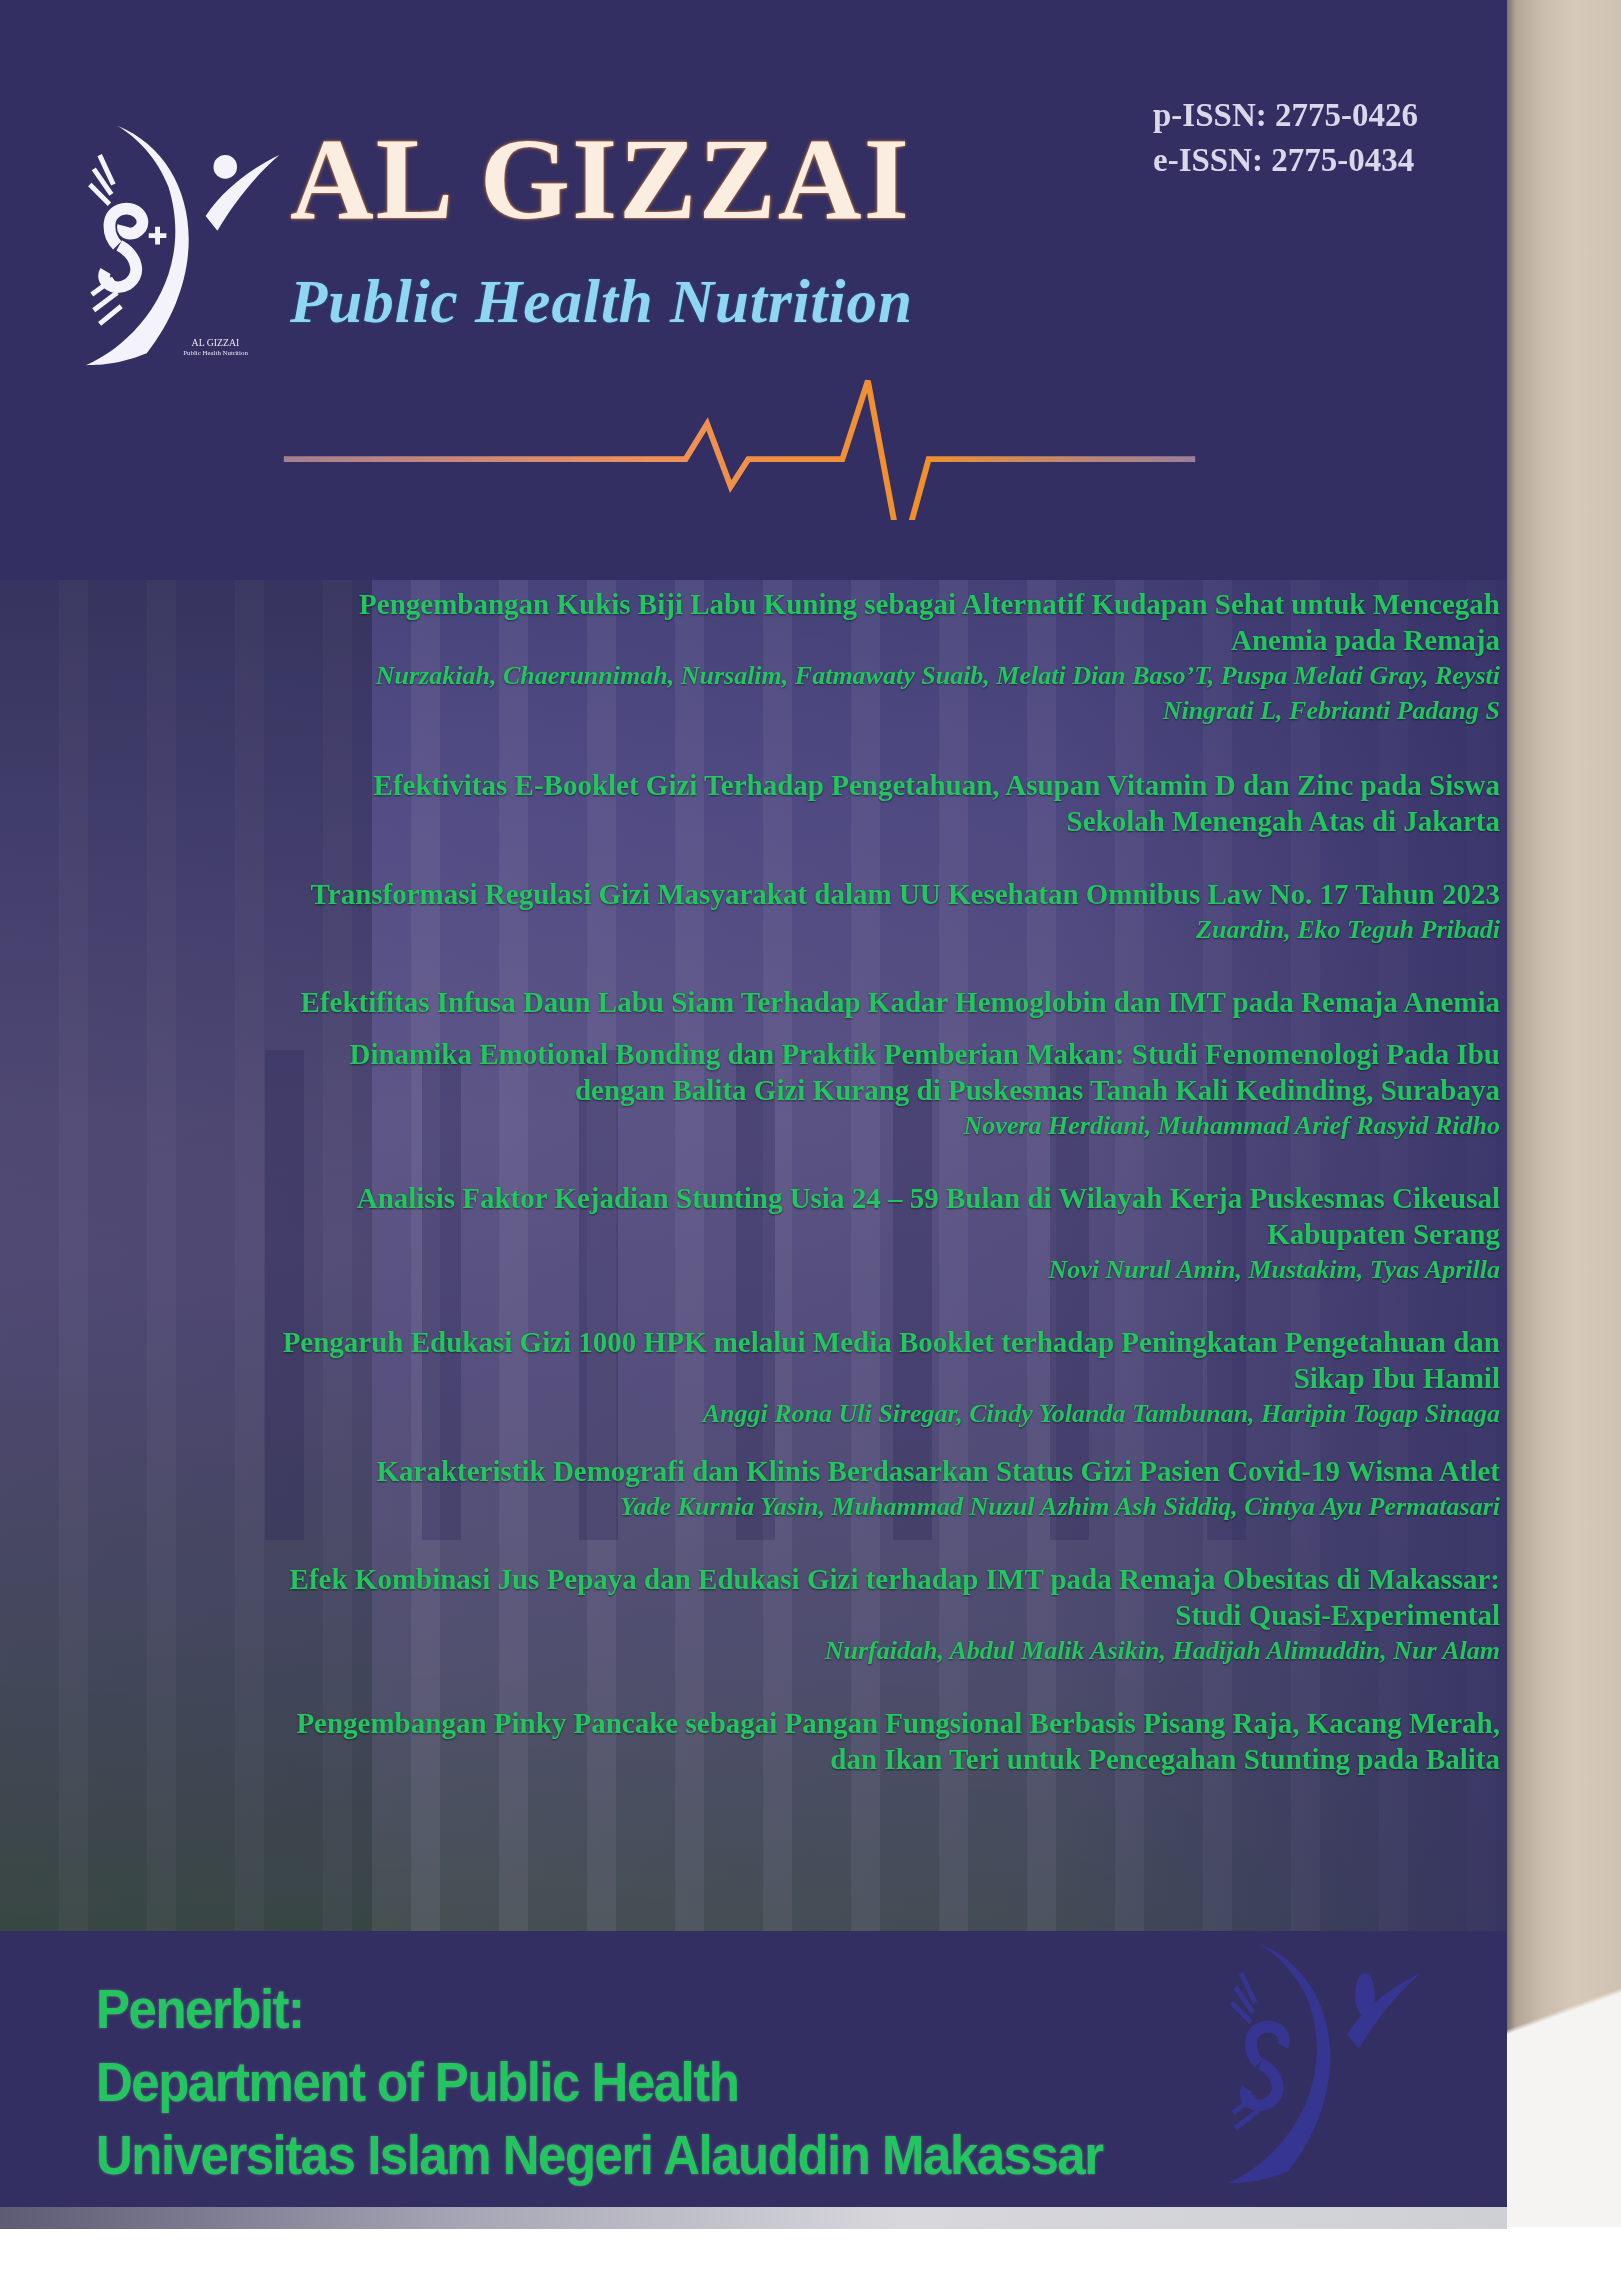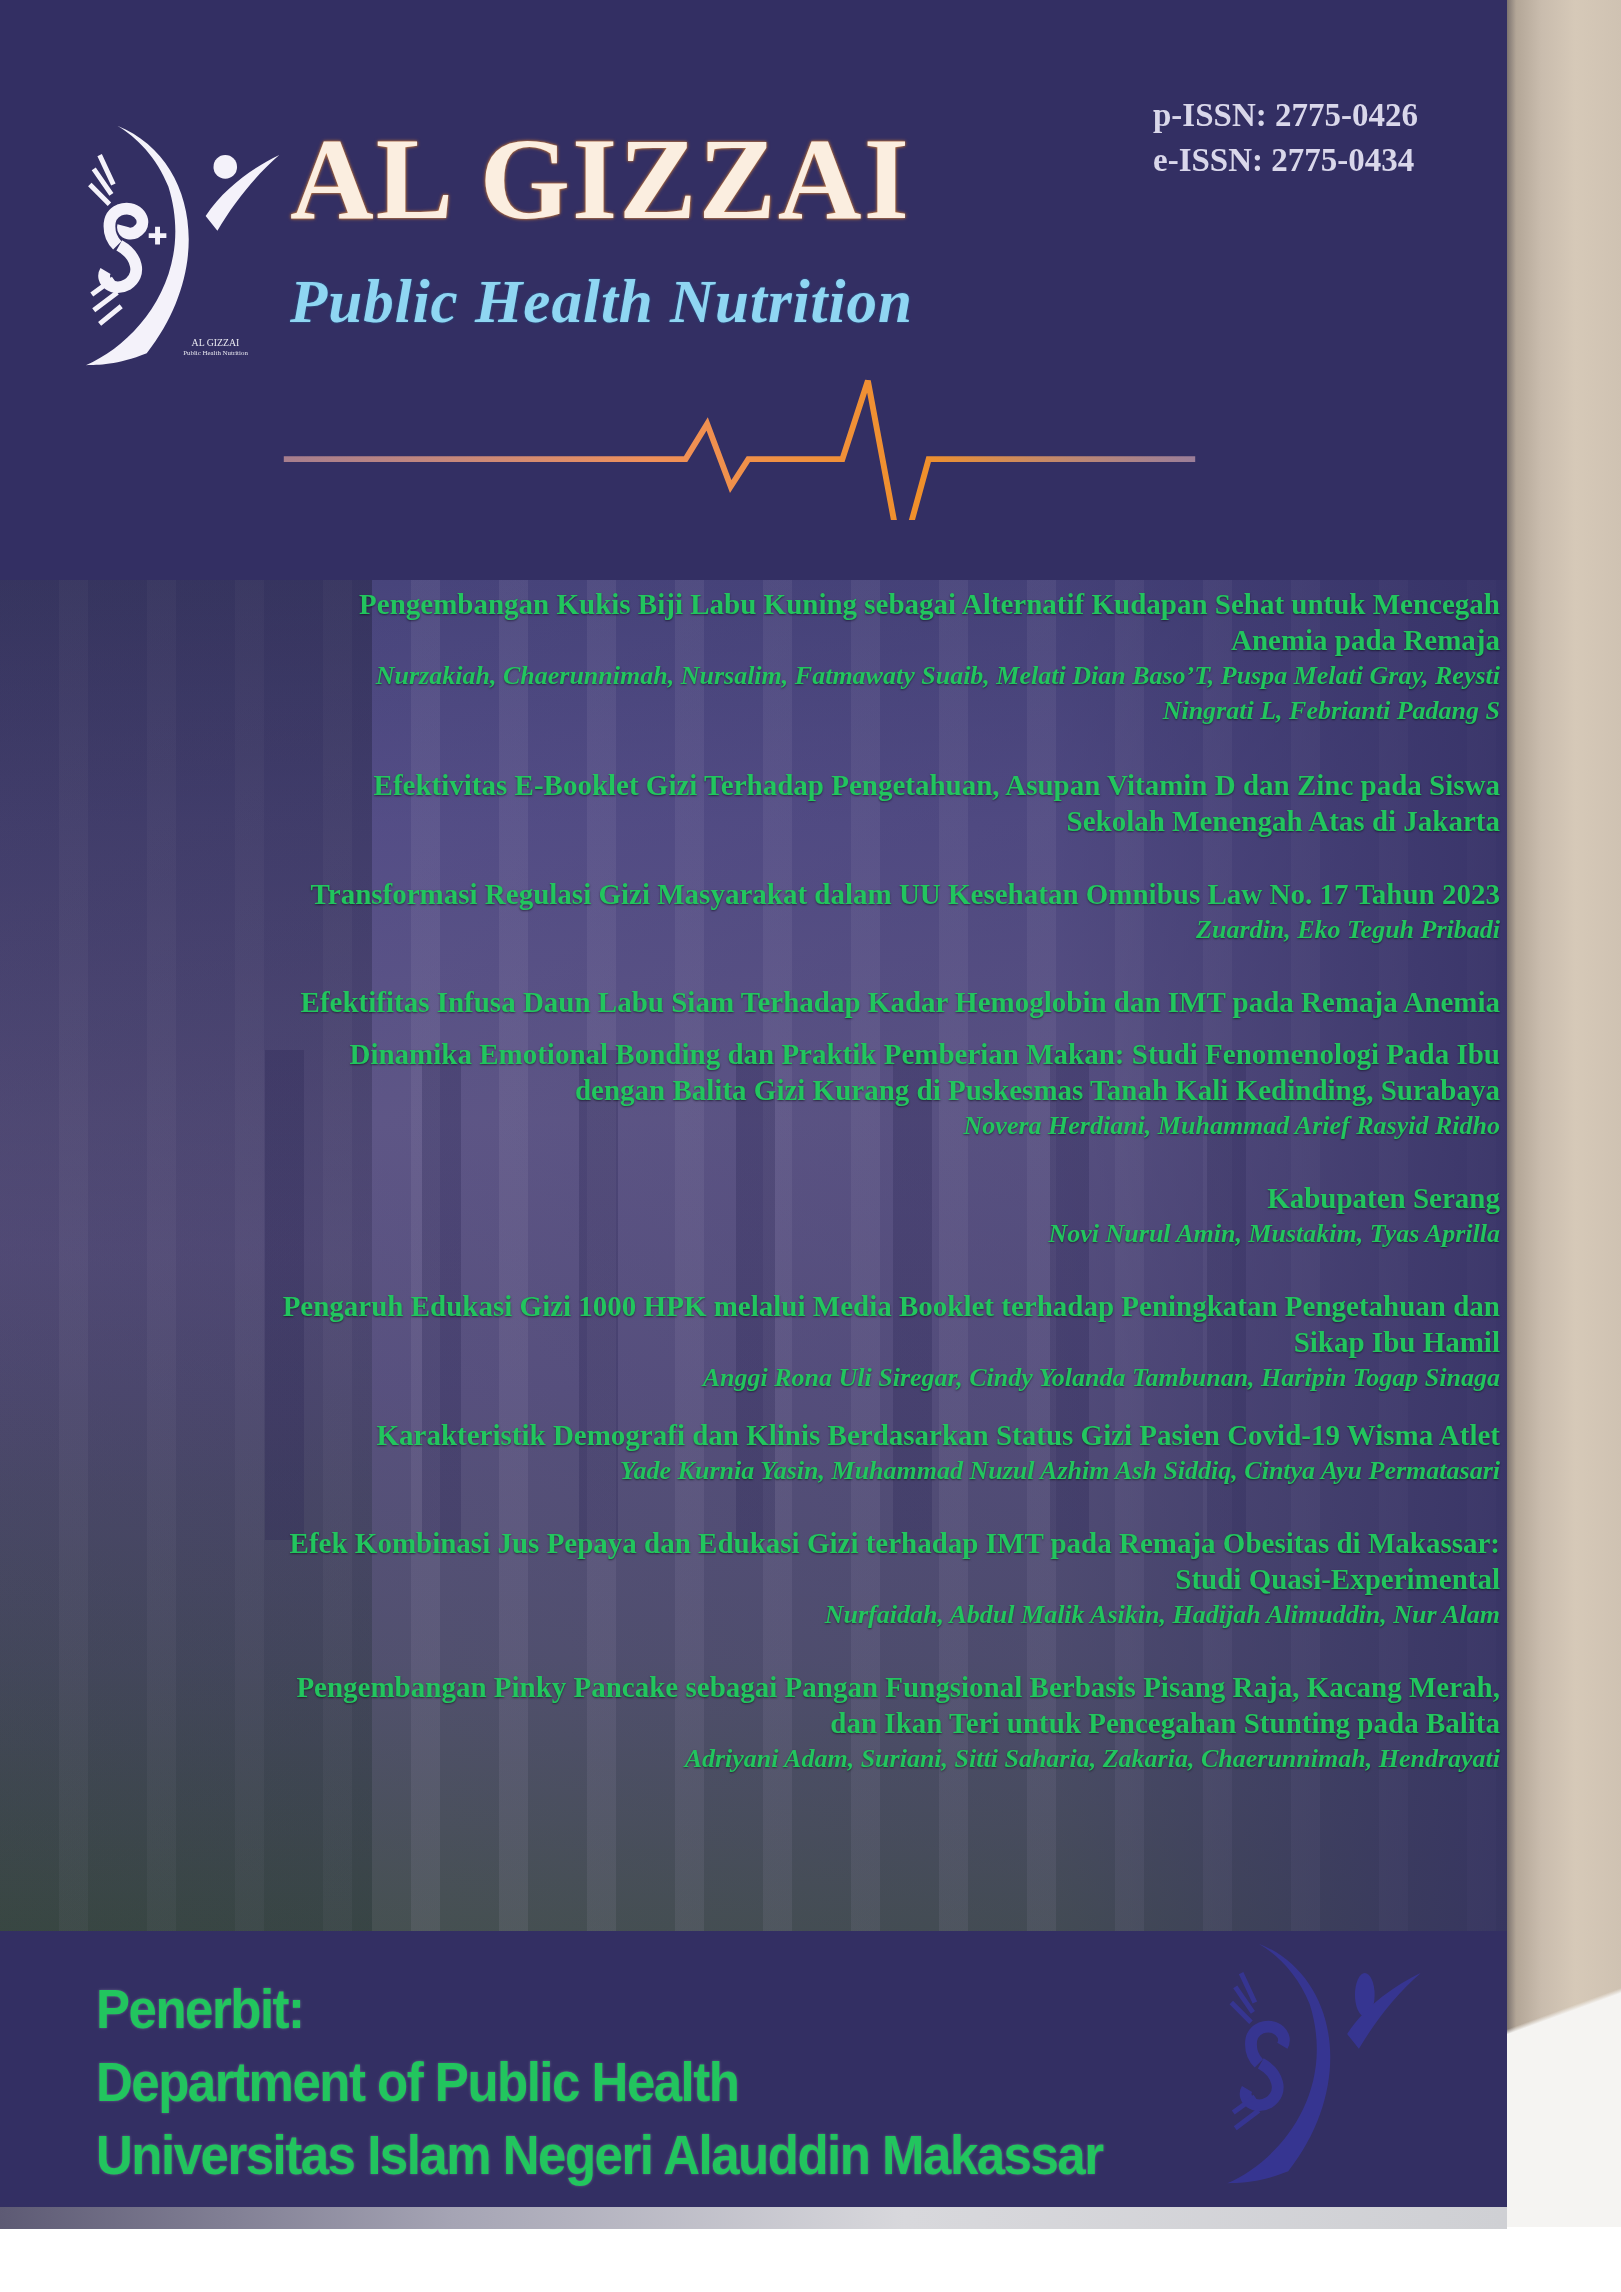--- a/index.html
+++ b/index.html
@@ -162,41 +162,41 @@
     </div>
     <div class="article" style="margin-top:37px;">
       <span class="article-title">Efektifitas Infusa Daun Labu Siam Terhadap Kadar Hemoglobin dan IMT pada Remaja Anemia</span>
     </div>
     <div class="article" style="margin-top:15.7px;">
       <span class="article-title">Dinamika Emotional Bonding dan Praktik Pemberian Makan: Studi Fenomenologi Pada Ibu</span>
       <span class="article-title">dengan Balita Gizi Kurang di Puskesmas Tanah Kali Kedinding, Surabaya</span>
       <span class="article-authors">Novera Herdiani, Muhammad Arief Rasyid Ridho</span>
     </div>
     <div class="article" style="margin-top:37px;">
+      <span class="article-title">Analisis Faktor Kejadian Stunting Usia 24 – 59 Bulan di Wilayah Kerja Puskesmas Cikeusal</span>
       <span class="article-title">Kabupaten Serang</span>
       <span class="article-authors">Novi Nurul Amin, Mustakim, Tyas Aprilla</span>
     </div>
     <div class="article" style="margin-top:37px;">
       <span class="article-title">Pengaruh Edukasi Gizi 1000 HPK melalui Media Booklet terhadap Peningkatan Pengetahuan dan</span>
       <span class="article-title">Sikap Ibu Hamil</span>
       <span class="article-authors">Anggi Rona Uli Siregar, Cindy Yolanda Tambunan, Haripin Togap Sinaga</span>
     </div>
     <div class="article" style="margin-top:22px;">
       <span class="article-title">Karakteristik Demografi dan Klinis Berdasarkan Status Gizi Pasien Covid-19 Wisma Atlet</span>
       <span class="article-authors">Yade Kurnia Yasin, Muhammad Nuzul Azhim Ash Siddiq, Cintya Ayu Permatasari</span>
     </div>
     <div class="article" style="margin-top:37px;">
       <span class="article-title">Efek Kombinasi Jus Pepaya dan Edukasi Gizi terhadap IMT pada Remaja Obesitas di Makassar:</span>
       <span class="article-title">Studi Quasi-Experimental</span>
       <span class="article-authors">Nurfaidah, Abdul Malik Asikin, Hadijah Alimuddin, Nur Alam</span>
     </div>
     <div class="article" style="margin-top:37px;">
       <span class="article-title">Pengembangan Pinky Pancake sebagai Pangan Fungsional Berbasis Pisang Raja, Kacang Merah,</span>
       <span class="article-title">dan Ikan Teri untuk Pencegahan Stunting pada Balita</span>
-      <span class="article-authors">Adriyani Adam, Suriani, Sitti Saharia, Zakaria, Chaerunnimah, Hendrayati</span>
     </div>
   </div>
 
   <div class="publisher">
     <span>Penerbit:</span>
     <span>Department of Public Health</span>
     <span>Universitas Islam Negeri Alauddin Makassar</span>
   </div>
 
   <svg class="watermark" viewBox="0 0 220 270">

